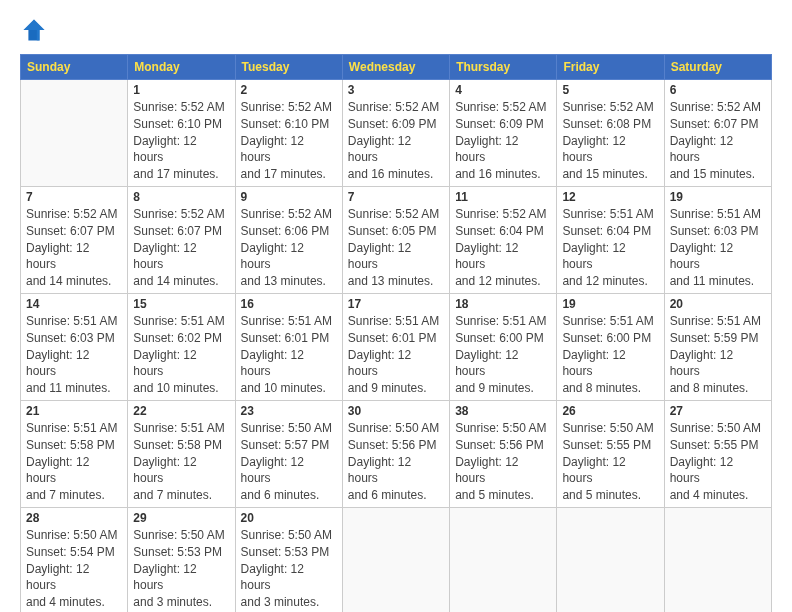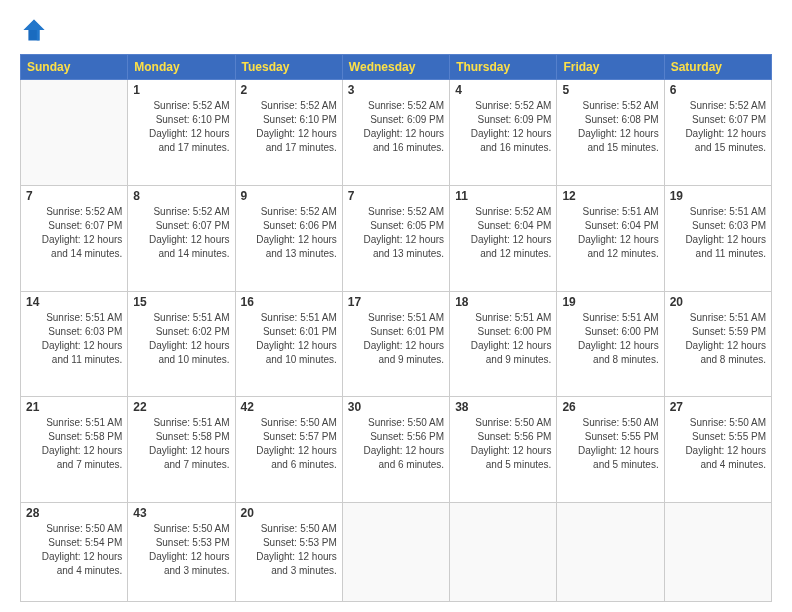--- a/index.html
+++ b/index.html
@@ -84,24 +84,23 @@
       height: 88px;
     }
     .day-number {
       font-size: 12px;
       font-weight: bold;
       color: #333;
       display: block;
       margin-bottom: 2px;
     }
     .day-info {
-      font-size: 10px;
+      font-size: 12px;
       color: #444;
       line-height: 1.4;
-      text-align: right;
     }
     .empty-cell {
       background: #f9f9f9;
     }
     .week-row td {
       height: 88px;
     }
     .last-row td {
       height: 82px;
     }
@@ -296,21 +295,21 @@
 and 7 minutes.</div>
           </td>
           <td>
             <span class="day-number">22</span>
             <div class="day-info" style="white-space: pre-line;">Sunrise: 5:51 AM
 Sunset: 5:58 PM
 Daylight: 12 hours
 and 7 minutes.</div>
           </td>
           <td>
-            <span class="day-number">42</span>
+            <span class="day-number">23</span>
             <div class="day-info" style="white-space: pre-line;">Sunrise: 5:50 AM
 Sunset: 5:57 PM
 Daylight: 12 hours
 and 6 minutes.</div>
           </td>
           <td>
             <span class="day-number">30</span>
             <div class="day-info" style="white-space: pre-line;">Sunrise: 5:50 AM
 Sunset: 5:56 PM
 Daylight: 12 hours
@@ -340,21 +339,21 @@
         </tr>
         <tr class="last-row">
           <td>
             <span class="day-number">28</span>
             <div class="day-info" style="white-space: pre-line;">Sunrise: 5:50 AM
 Sunset: 5:54 PM
 Daylight: 12 hours
 and 4 minutes.</div>
           </td>
           <td>
-            <span class="day-number">43</span>
+            <span class="day-number">29</span>
             <div class="day-info" style="white-space: pre-line;">Sunrise: 5:50 AM
 Sunset: 5:53 PM
 Daylight: 12 hours
 and 3 minutes.</div>
           </td>
           <td>
             <span class="day-number">20</span>
             <div class="day-info" style="white-space: pre-line;">Sunrise: 5:50 AM
 Sunset: 5:53 PM
 Daylight: 12 hours

